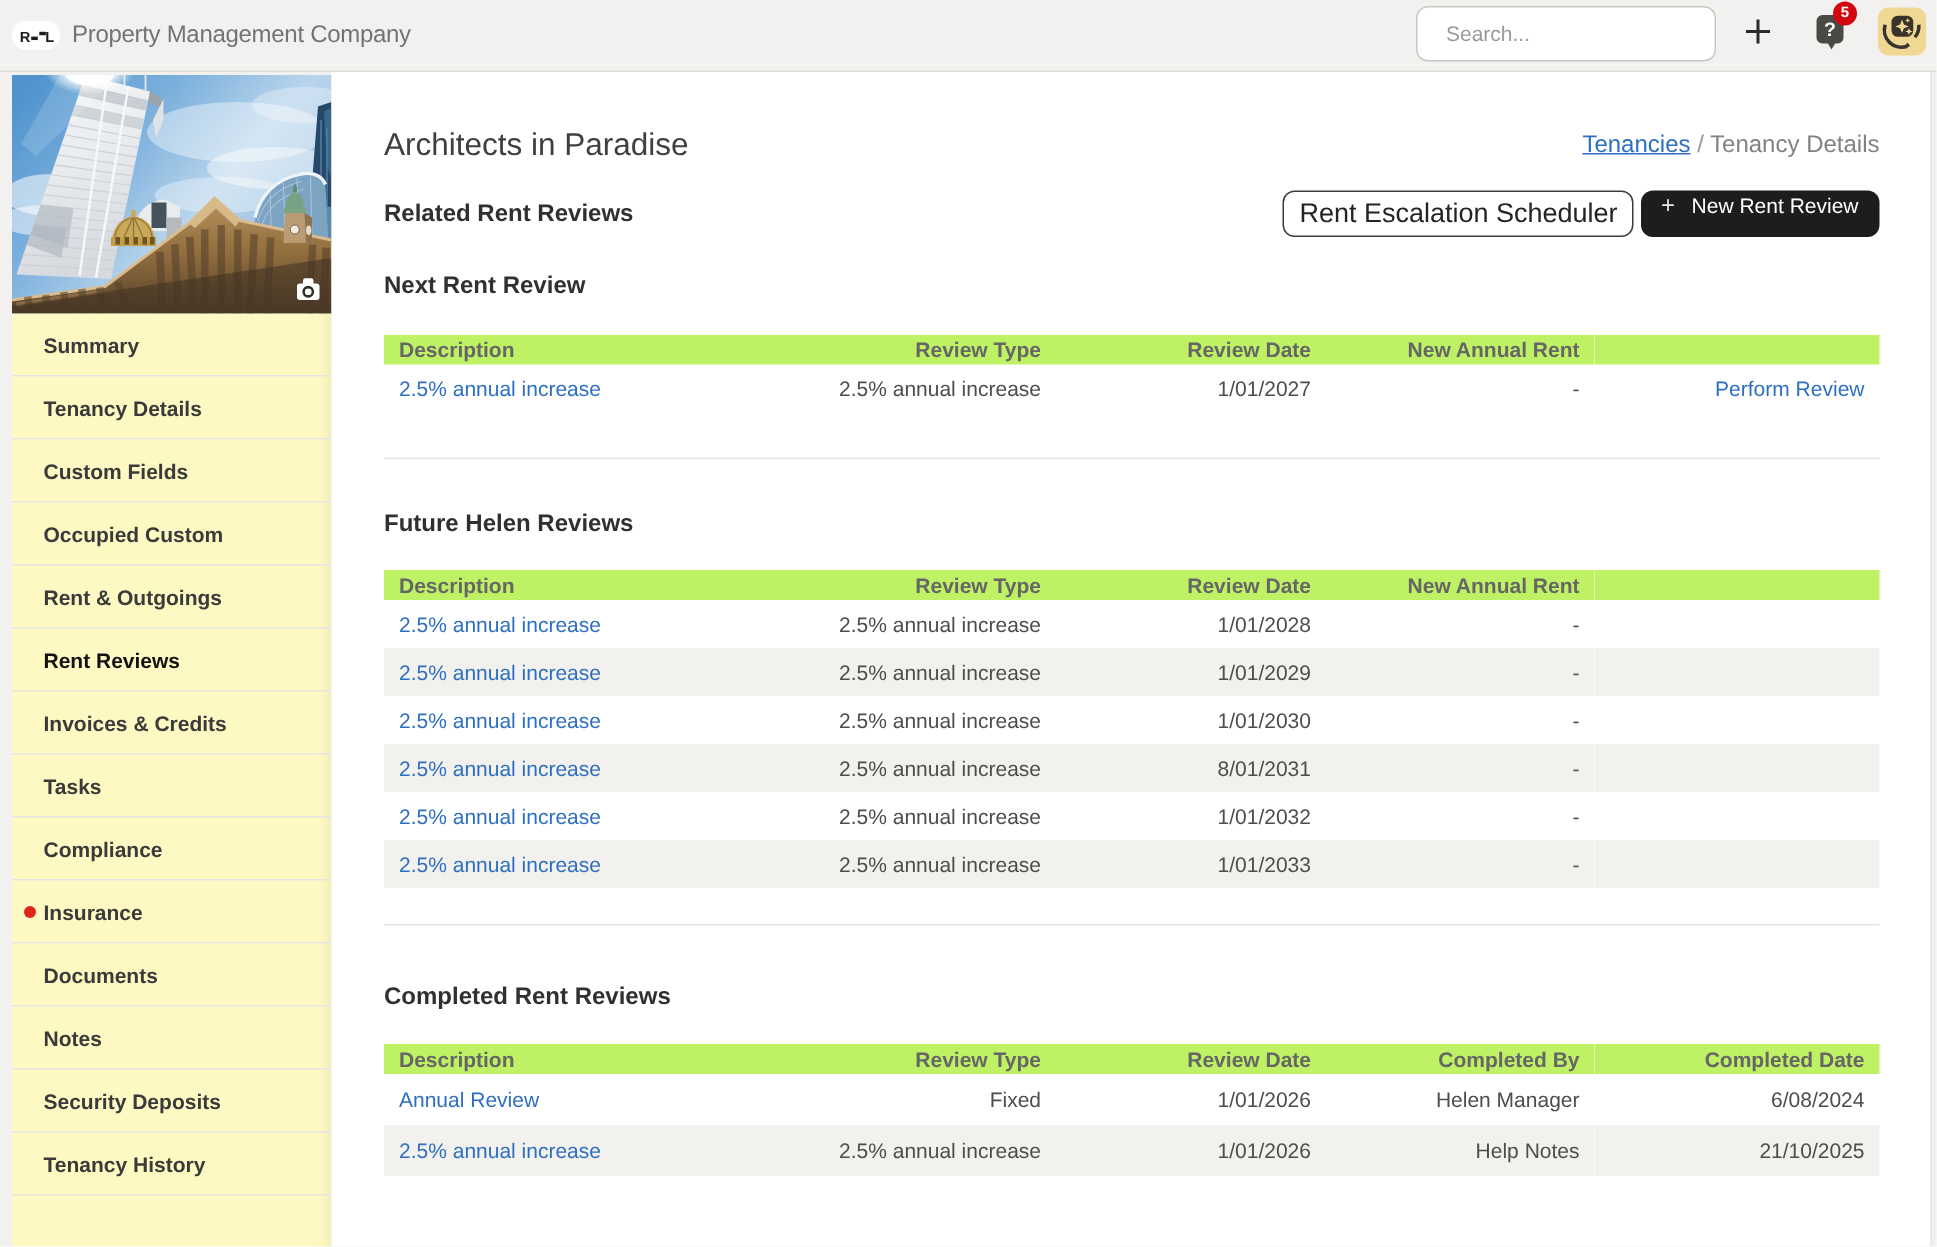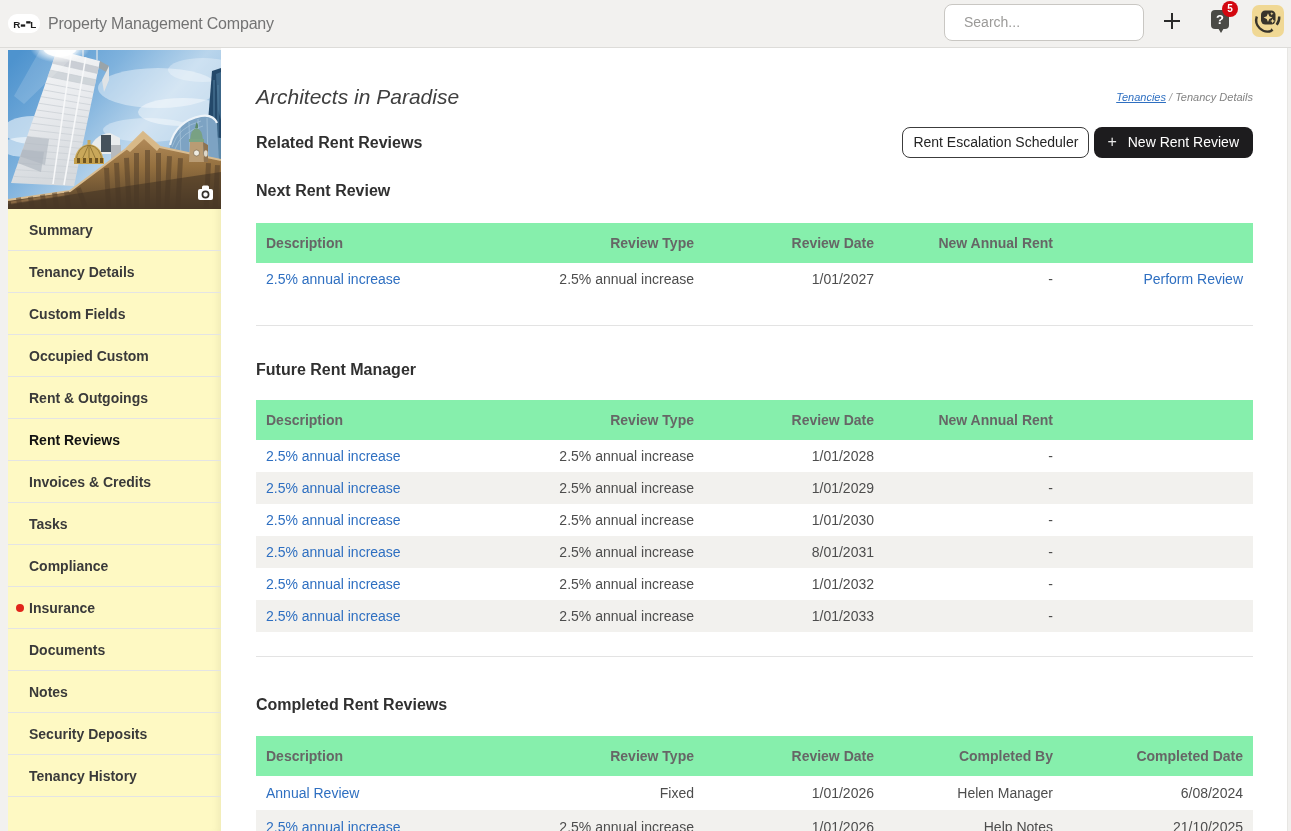--- a/index.html
+++ b/index.html
@@ -24,36 +24,36 @@
 .menu { position:absolute; left:0; top:159px; width:213px; }
 .menu div { height:42px; line-height:42px; padding-left:21px; font-size:14px; font-weight:bold; color:#3a3a3a; border-bottom:1px solid #e4e4e4; position:relative; }
 .menu div.active { color:#121212; }
 .menu div.dot:before { content:""; position:absolute; left:8px; top:17px; width:8px; height:8px; background:#e1251b; border-radius:50%; }
 
 
 .main { position:absolute; left:221px; top:48px; width:1066px; height:783px; background:#fff; padding:0 34px 0 35px; }
 .scrollstrip { position:absolute; left:1287px; top:48px; width:4px; height:783px; background:#f1f0ee; border-left:1px solid #e7e6e3; }
 
 .pagehead { display:flex; justify-content:space-between; align-items:center; margin-top:36px; height:26px; }
-h1 { font-size:21px; font-weight:normal; color:#3f3f3f;font-style:italic; }
-.crumb { font-size:11px; color:#828282;font-style:italic; }
+h1 { font-size:21px; font-weight:normal; color:#3f3f3f; }
+.crumb { font-size:16px; color:#828282; }
 .crumb a { color:#2e6fc1; text-decoration:underline; }
 
 .row2 { display:flex; justify-content:space-between; align-items:center; margin-top:17px; height:31px; }
 h2 { font-size:16px; color:#303030; }
 .btns { display:flex; gap:5px; }
-.btn-light { height:31px; line-height:29px; padding:0 10px; border:1px solid #3c3c3c; border-radius:8px; background:#fff; font-size:14px; color:#242424; }
-.btn-dark { height:31px; line-height:30px; padding:0 14px 0 13px; border-radius:8px; background:#1d1c1e; font-size:14px; color:#fff; }
+.btn-light { height:31px; line-height:29px; padding:0 10px; border:1px solid #3c3c3c; border-radius:8px; background:#fff; font-size:18px; color:#242424; }
+.btn-dark { height:31px; line-height:20px; padding:0 14px 0 13px; border-radius:8px; background:#1d1c1e; font-size:14px; color:#fff; }
 .btn-dark .p { font-size:16px; margin-right:11px; font-weight:normal; color:#e8e8e8; }
 
 h3 { font-size:16px; color:#303030; line-height:18px; }
 
 table { border-collapse:collapse; width:997px; table-layout:fixed; }
 th, td { font-size:14px; padding:0 10px; text-align:right; white-space:nowrap; overflow:hidden; }
-th { background:#86efac; color:#666; height:40px; }
+th { background:#bef264; color:#666; height:20px; }
 td { height:32px; color:#4d4d4d; }
 th:first-child, td:first-child { text-align:left; }
 tr.alt td { background:#f2f1ee; }
 a.lnk { color:#2e6fc1; text-decoration:none; }
 .c1{width:240px}.c2{width:208px}.c3{width:180px}.c4{width:179px}.c5{width:190px}
 
 hr { border:none; border-top:1px solid #e3e3e3; }
 #t3 td { height:34px; }
 </style>
 </head>
@@ -292,21 +292,21 @@
     <tr>
           <td><a class="lnk">2.5% annual increase</a></td>
           <td>2.5% annual increase</td>
           <td>1/01/2027</td>
           <td>-</td>
           <td><a class="lnk">Perform Review</a></td>
         </tr>
   </tbody>
     </table>
   <hr id="hr1" style="margin-top:30px">
-  <h3 id="h3b" style="margin-top:35px">Future Rent Manager</h3>
+  <h3 id="h3b" style="margin-top:35px">Future Helen Reviews</h3>
   <table id="t2" style="margin-top:21px">
     <colgroup>
         <col class="c1">
         <col class="c2">
         <col class="c3">
         <col class="c4">
         <col class="c5">
       </colgroup>
     <tbody>
         <tr>

